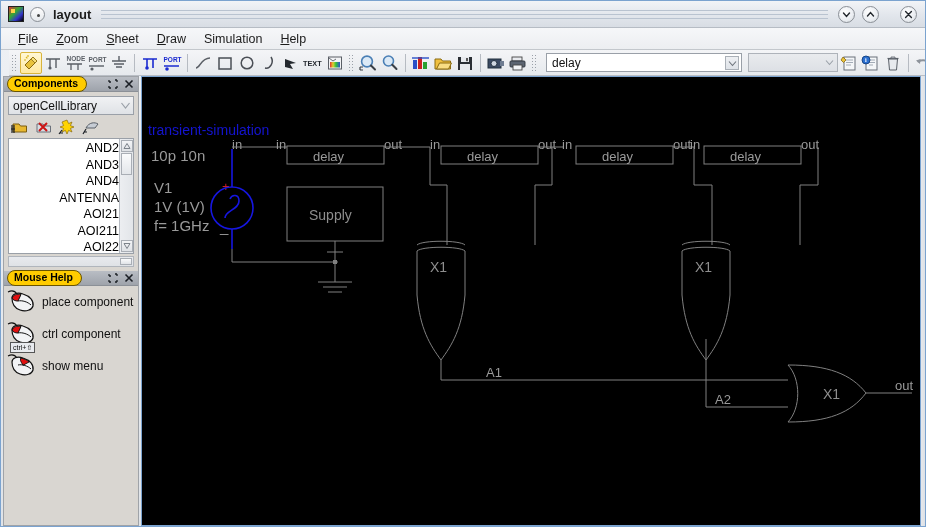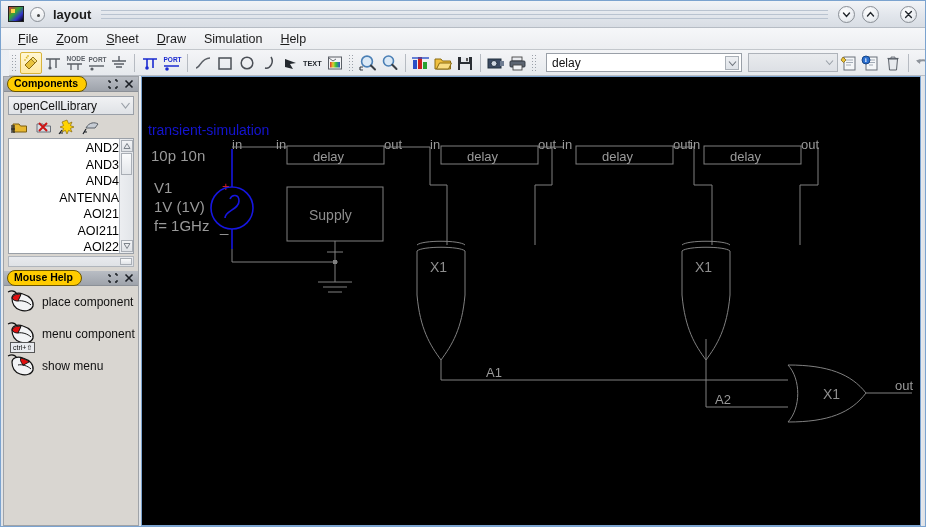--- a/index.html
+++ b/index.html
@@ -563,21 +563,21 @@
 
     <div class="mrow" style="position:relative;">
       <div class="mouseicon">
         <svg width="34" height="26" viewBox="0 0 34 26">
           <path d="M2 3 C6 1 9 2 11 5" stroke="#111" stroke-width="1.2" fill="none"></path>
           <path d="M6 9 C6 5 11 3 17 5 C24 7 28 12 27 17 C26 21 20 23 14 21 C8 19 6 14 6 9 Z" fill="#f2f3f5" stroke="#111" stroke-width="1.2"></path>
           <path d="M6 9 C7 6 11 4.5 15 5.5 L12 12 C9 12 7 11 6 9 Z" fill="#e01010" stroke="#111" stroke-width="1"></path>
           <path d="M12 12 C16 11 22 13 25 16" stroke="#111" stroke-width="1" fill="none"></path>
         </svg>
       </div>
-      <div class="mlabel">menu component</div>
+      <div class="mlabel">ctrl component</div>
       <div style="position:absolute; left:6px; bottom:-3px; font-size:7px; background:#e8eaee;
                   border:1px solid #555; padding:0 2px; line-height:9px; color:#111;">ctrl+⇧</div>
     </div>
 
     <div class="mrow">
       <div class="mouseicon">
         <svg width="34" height="26" viewBox="0 0 34 26">
           <path d="M2 3 C6 1 9 2 11 5" stroke="#111" stroke-width="1.2" fill="none"></path>
           <path d="M6 9 C6 5 11 3 17 5 C24 7 28 12 27 17 C26 21 20 23 14 21 C8 19 6 14 6 9 Z" fill="#f2f3f5" stroke="#111" stroke-width="1.2"></path>
           <path d="M14.5 5.2 C18 5.5 21 7 23 9 L17 12.3 C16 10.5 15 9 14.5 7.5 Z" fill="#e01010" stroke="#111" stroke-width="0.9"></path>

